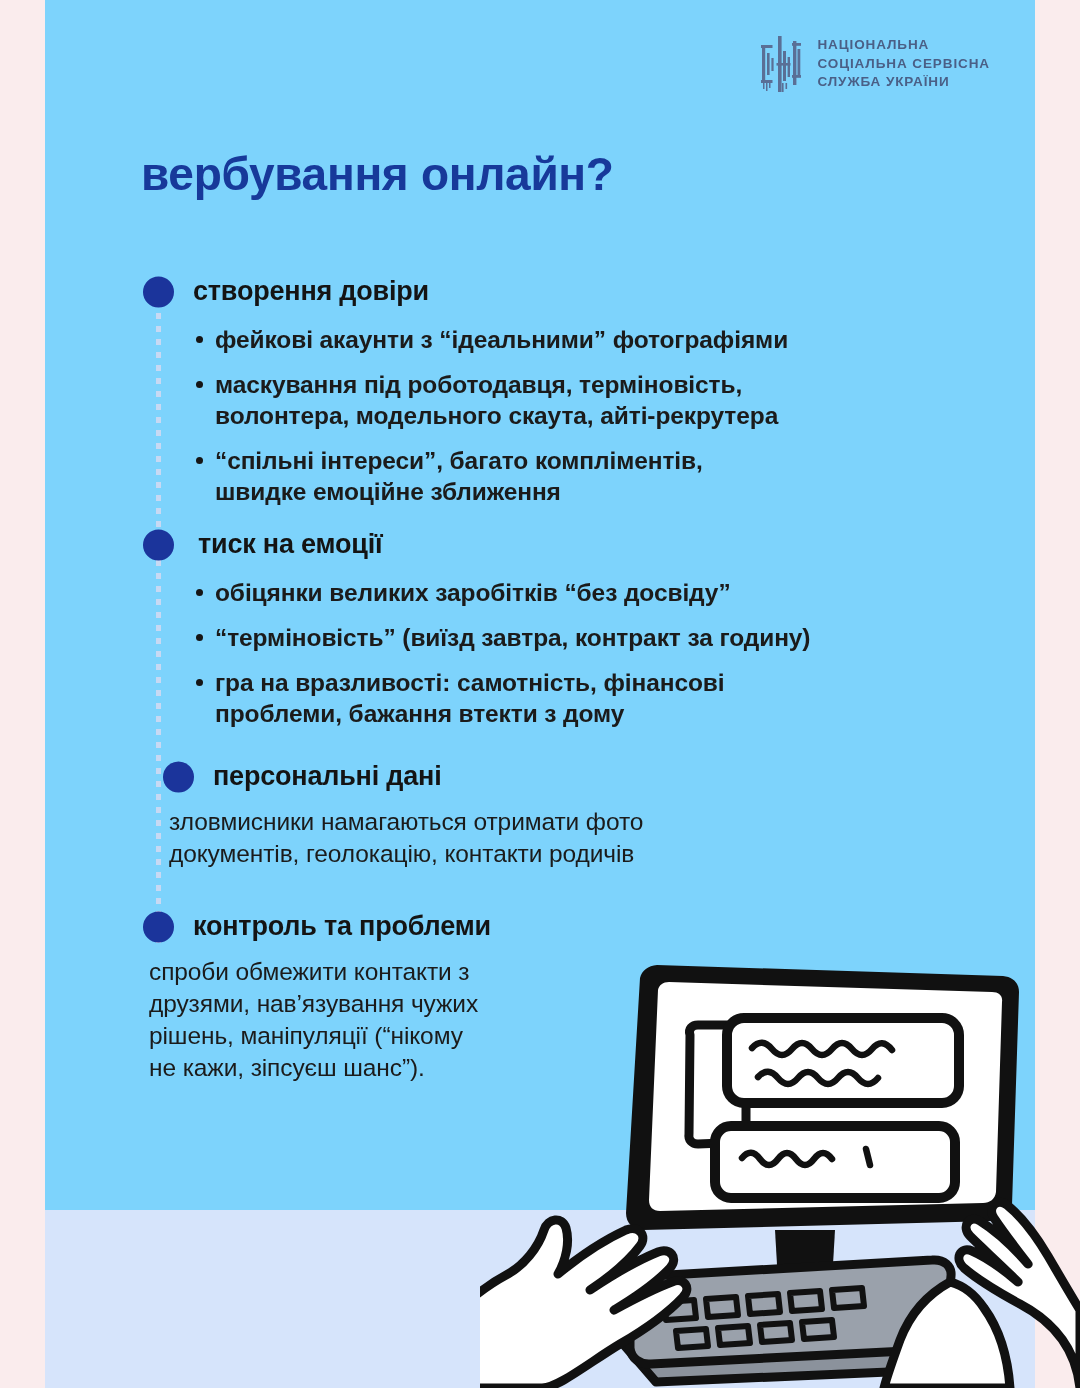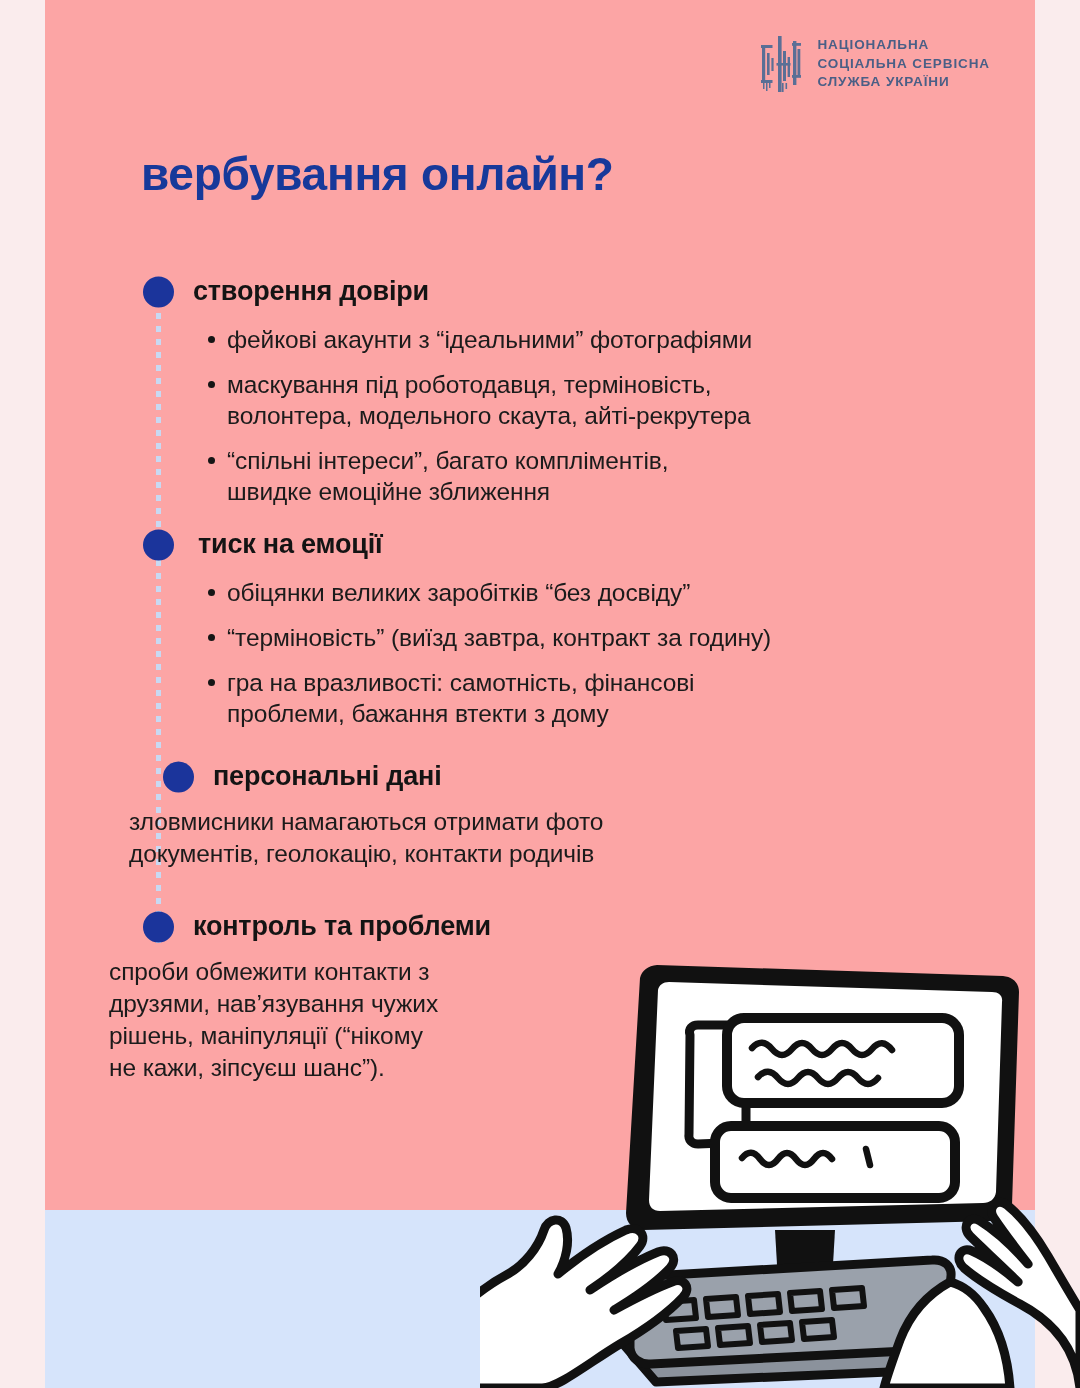--- a/index.html
+++ b/index.html
@@ -9,21 +9,21 @@
     background: #ffffff;
   }
   body {
     font-family: "Liberation Sans", "DejaVu Sans", sans-serif;
   }
 
   .poster {
     position: relative;
     width: 1080px;
     height: 1388px;
-    background: #fca5a5;
+    background: #7dd3fc;
     overflow: hidden;
   }
 
   
   .edge-pink {
     position: absolute;
     top: 0;
     bottom: 0;
     width: 45px;
     background: #faeced;
@@ -137,23 +137,24 @@
     margin-left: 148px;
     font-size: 27px;
     font-weight: 700;
     color: #141414;
     letter-spacing: -0.2px;
     line-height: 1.1;
   }
   .sec2 .sec-title { margin-left: 153px; }
 
   .bullets {
-    margin: 12px 0 0 12px;
+    margin: 12px 0 0 0;
     padding: 0;
     list-style: none;
+    font-weight: bold;
   }
   .bullets li {
     position: relative;
     margin: 0 0 14px 0;
     padding-left: 170px;
     font-size: 24.5px;
     line-height: 1.27;
     color: #1b1b1b;
     letter-spacing: -0.1px;
     max-width: 1000px;
@@ -164,21 +165,21 @@
     left: 151px;
     top: 12px;
     width: 7px;
     height: 7px;
     border-radius: 50%;
     background: #151515;
   }
   .bullets li .ln { display: block; }
 
   .para {
-    margin: 9px 0 0 64px;
+    margin: 9px 0 0 104px;
     font-size: 24.5px;
     line-height: 1.3;
     color: #1b1b1b;
     letter-spacing: -0.1px;
   }
   .para .ln { display: block; }
   .sec4 .para { width: 430px; }
 
   
   .illustration {

